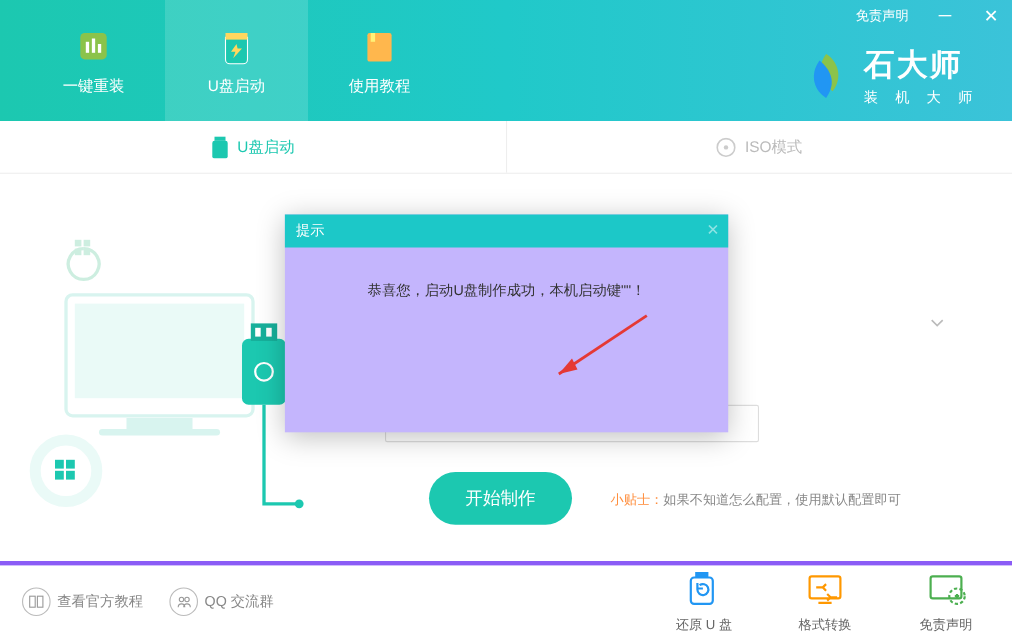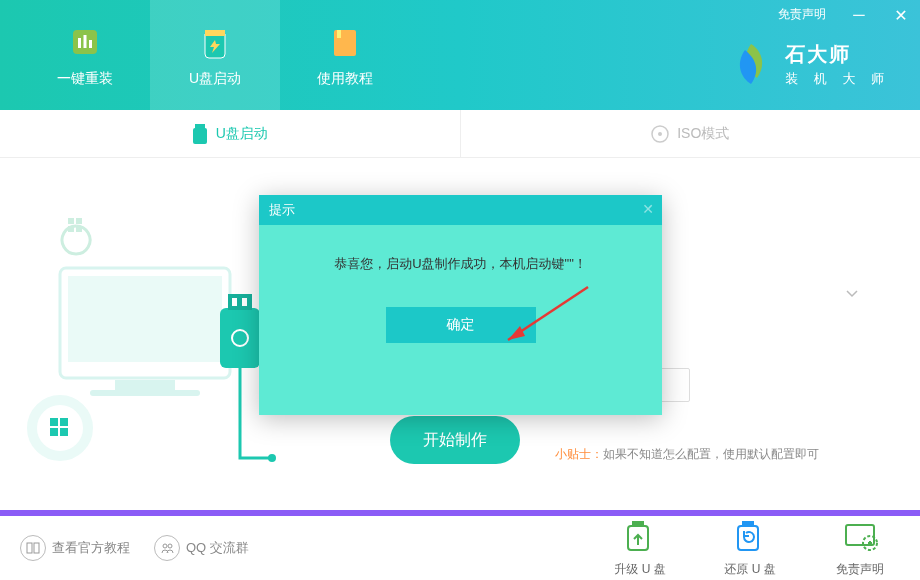--- a/index.html
+++ b/index.html
@@ -11,50 +11,50 @@
 .nav-tab.active { background: rgba(255,255,255,0.15); }
 .nav-tab .nav-icon { width: 40px; height: 40px; display: flex; align-items: center; justify-content: center; margin-bottom: 8px; }
 .nav-tab .nav-label { font-size: 14px; }
 
 .top-right { position: absolute; right: 0; top: 0; display: flex; gap: 24px; padding: 6px 10px; color: #fff; font-size: 12px; }
 .win-btn { width: 18px; height: 18px; display: flex; align-items: center; justify-content: center; cursor: pointer; color: #fff; font-size: 16px; }
 
 .brand { position: absolute; right: 30px; top: 40px; display: flex; align-items: center; gap: 10px; color: #fff; }
 .brand-logo { width: 48px; height: 48px; }
 .brand-text { display: flex; flex-direction: column; }
-.brand-name { font-size: 20px; font-weight: bold; letter-spacing: 2px; }
+.brand-name { font-size: 28px; font-weight: bold; letter-spacing: 2px; }
 .brand-sub { font-size: 13px; letter-spacing: 6px; margin-top: 2px; }
 
 .mode-bar { height: 48px; border-bottom: 1px solid #eee; display: flex; }
 .mode-tab { flex: 1; display: flex; align-items: center; justify-content: center; gap: 8px; font-size: 14px; color: #bbb; cursor: pointer; border-right: 1px solid #eee; }
 .mode-tab:last-child { border-right: none; }
 .mode-tab.active { color: #1cc8b0; }
 
 .content { position: relative; height: 352px; }
 
 .illustration { position: absolute; left: 20px; top: 40px; width: 270px; height: 280px; }
 
-.start-btn { position: absolute; left: 390px; top: 258px; width: 130px; height: 48px; background: #1cc8b0; color: #fff; border-radius: 24px; border: none; font-size: 16px; cursor: pointer; }
+.start-btn { position: absolute; left: 390px; top: 271px; width: 130px; height: 48px; background: #1cc8b0; color: #fff; border-radius: 24px; border: none; font-size: 16px; cursor: pointer; }
 
 .tip { position: absolute; left: 555px; top: 288px; font-size: 12px; color: #888; text-align: center; }
 .tip-label { color: #ff8c3a; }
 
 .dummy-input { position: absolute; left: 350px; top: 210px; width: 340px; height: 34px; border: 1px solid #ddd; border-radius: 2px; background: #fff; }
 .dummy-dropdown { position: absolute; right: 50px; top: 118px; width: 36px; height: 36px; display:flex; align-items:center; justify-content:center; color:#bbb; }
 
-.footer { height: 70px; border-top: 6px solid #8b5cf6; display: flex; align-items: center; padding: 14px 20px; }
+.footer { height: 70px; border-top: 4px solid #8b5cf6; display: flex; align-items: center; padding: 14px 20px; }
 .footer-left { display: flex; gap: 24px; }
 .footer-link { display: flex; align-items: center; gap: 6px; color: #888; font-size: 13px; cursor: pointer; }
 .foot-circle { width: 26px; height: 26px; border: 1.5px solid #bbb; border-radius: 50%; display: flex; align-items: center; justify-content: center; }
 
 .footer-actions { margin-left: auto; display: flex; gap: 30px; }
 .action { display: flex; flex-direction: column; align-items: center; gap: 6px; cursor: pointer; font-size: 12px; color: #666; width: 80px; }
 .action-icon { width: 40px; height: 36px; display: flex; align-items: center; justify-content: center; }
 
-.modal { position: absolute; left: 259px; top: 195px; width: 403px; height: 220px; background: #5eead4; box-shadow: 0 4px 24px rgba(0,0,0,0.25); z-index: 10; }
+.modal { position: absolute; left: 259px; top: 195px; width: 403px; height: 198px; background: #c4b5fd; box-shadow: 0 4px 24px rgba(0,0,0,0.25); z-index: 10; }
 .modal-header { height: 30px; background: #1cc8c8; color: #fff; display: flex; align-items: center; padding: 0 10px; font-size: 13px; position: relative; }
 .modal-close { position: absolute; right: 8px; top: 6px; color: rgba(255,255,255,0.5); cursor: pointer; font-size: 14px; }
 .modal-body { padding: 30px 20px 0; text-align: center; font-size: 13px; color: #333; }
 .modal-btn { display: block; margin: 34px auto 0; width: 150px; height: 36px; background: #1cc8c8; color: #fff; border: none; font-size: 14px; cursor: pointer; }
 
 .arrow { position: absolute; left: 493px; top: 282px; z-index: 20; pointer-events: none; }
 </style>
 </head>
 <body>
 
@@ -190,55 +190,53 @@
           </svg>
         </span>
       <span>QQ 交流群</span>
     </div>
   </div>
 
   <div class="footer-actions">
     <div class="action">
       <div class="action-icon">
           <svg width="40" height="36">
-            <rect x="12" y="2" width="12" height="5" fill="#4caf50"></rect>
-            <rect x="8" y="7" width="20" height="24" rx="3" fill="none" stroke="#4caf50" stroke-width="2"></rect>
-            <path d="M18 26 v-10 m-4 4 l4 -4 l4 4" fill="none" stroke="#4caf50" stroke-width="2"></path>
+            <rect x="12" y="2" width="12" height="5" fill="#2196f3"></rect>
+            <rect x="8" y="7" width="20" height="24" rx="3" fill="none" stroke="#2196f3" stroke-width="2"></rect>
+            <path d="M14 18 a5 5 0 1 0 2 -4 m-2 -2 v5 h5" fill="none" stroke="#2196f3" stroke-width="2"></path>
           </svg>
         </div>
-      <span>升级 U 盘</span>
+      <span>还原 U 盘</span>
     </div>
     <div class="action">
       <div class="action-icon">
           <svg width="40" height="36">
-            <rect x="12" y="2" width="12" height="5" fill="#2196f3"></rect>
-            <rect x="8" y="7" width="20" height="24" rx="3" fill="none" stroke="#2196f3" stroke-width="2"></rect>
-            <path d="M14 18 a5 5 0 1 0 2 -4 m-2 -2 v5 h5" fill="none" stroke="#2196f3" stroke-width="2"></path>
+            <rect x="6" y="6" width="28" height="20" rx="2" fill="none" stroke="#ff9800" stroke-width="2"></rect>
+            <path d="M14 30 h12 m-14 -14 h6 l3 -3 m-3 3 l3 3 m10 6 h-6 l-3 3 m3 -3 l-3 -3" fill="none" stroke="#ff9800" stroke-width="2"></path>
           </svg>
         </div>
-      <span>还原 U 盘</span>
+      <span>格式转换</span>
     </div>
     <div class="action">
       <div class="action-icon">
           <svg width="40" height="36">
             <rect x="6" y="6" width="28" height="20" rx="2" fill="none" stroke="#4caf50" stroke-width="2"></rect>
             <circle cx="30" cy="24" r="7" fill="none" stroke="#4caf50" stroke-width="2" stroke-dasharray="3 2"></circle>
             <path d="M28 24 l4 0 m-2 -2 l0 4" stroke="#4caf50" stroke-width="2"></path>
           </svg>
         </div>
       <span>免责声明</span>
     </div>
   </div>
 </div>
 
 <div class="modal">
   <div class="modal-header">
     <span>提示</span>
     <span class="modal-close">✕</span>
   </div>
   <div class="modal-body">恭喜您，启动U盘制作成功，本机启动键""！</div>
-  <button class="modal-btn">确定</button>
 </div>
 
 <svg class="arrow" width="100" height="70">
   <line x1="95" y1="5" x2="15" y2="58" stroke="#e53935" stroke-width="2.5"></line>
   <polygon points="15,58 27,44 32,54" fill="#e53935"></polygon>
 </svg>
 
 </body></html>

